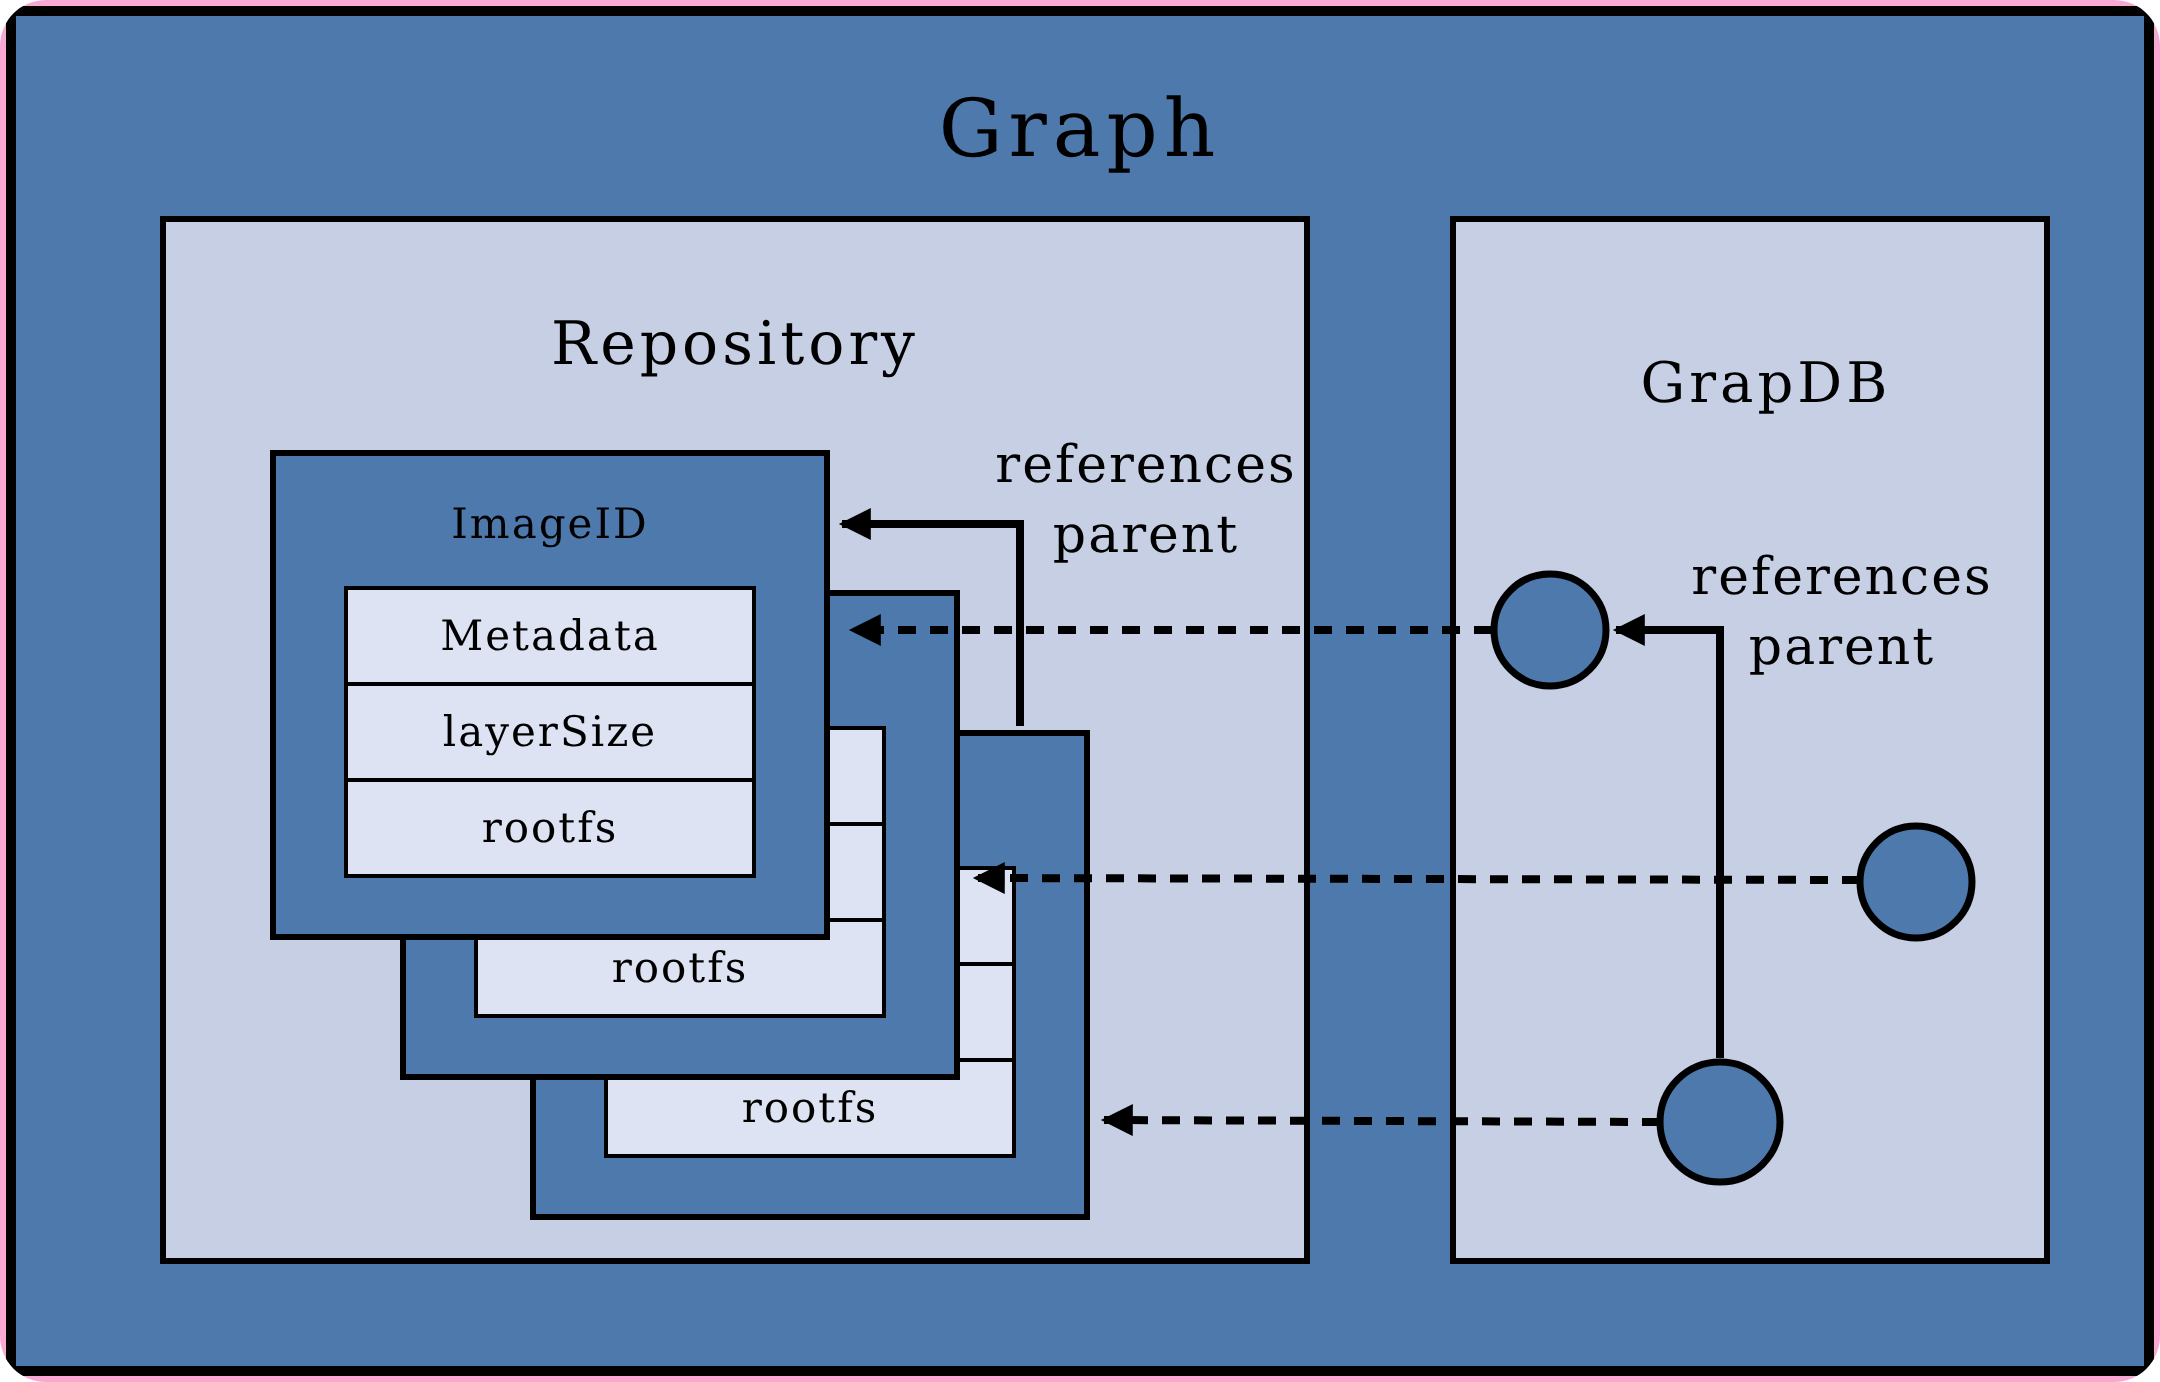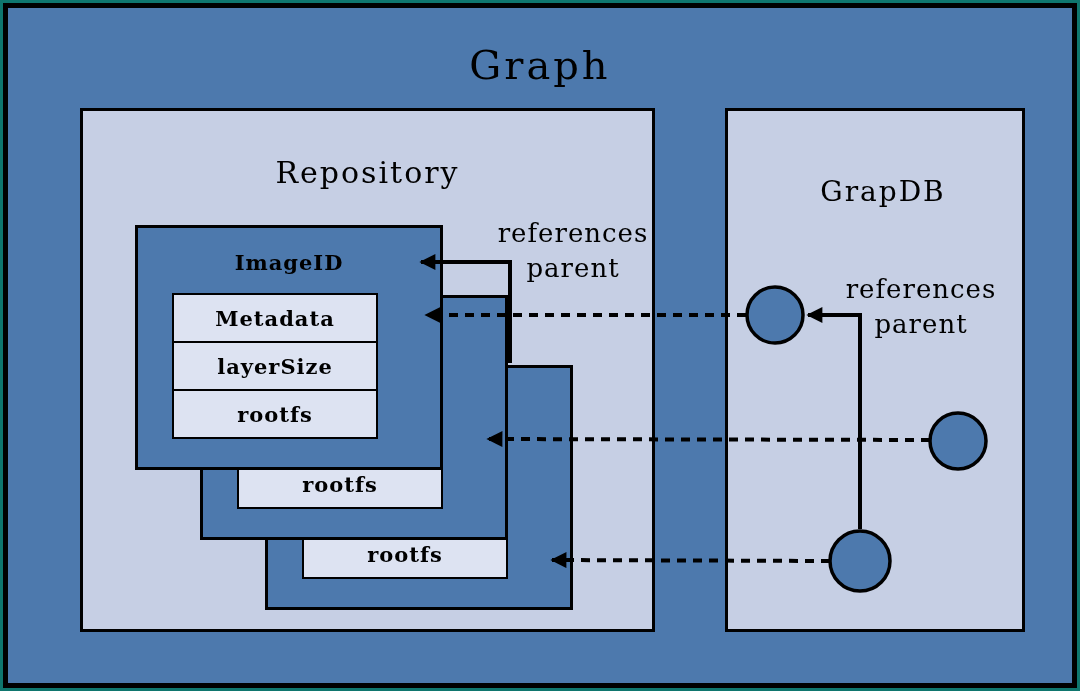--- a/index.html
+++ b/index.html
@@ -5,30 +5,30 @@
   :root{
     --outer-bg:#4d79ad;
     --panel-bg:#c6cfe4;
     --card-bg:#4d79ad;
     --row-bg:#dde3f2;
     --line:#000000;
     --text:#000000;
   }
   *{margin:0;padding:0;box-sizing:border-box;}
   body{background:#ffffff;font-family:"DejaVu Serif","Liberation Serif",serif;color:var(--text);}
-  .canvas{position:relative;width:1080px;height:691px;background:#0f766e;overflow:hidden;}
+  .canvas{position:relative;width:1080px;height:691px;background:#f9a8d4;overflow:hidden;border-radius:23px;}
   .outer{position:absolute;left:3px;top:3px;right:3px;bottom:3px;border:5px solid var(--line);background:var(--outer-bg);}
   .graph-title{position:absolute;top:34px;left:0;width:100%;text-align:center;font-size:40px;letter-spacing:3px;}
   .panel{position:absolute;background:var(--panel-bg);border:3px solid var(--line);}
   .repository{left:80px;top:108px;width:575px;height:524px;}
   .grapdb{left:725px;top:108px;width:300px;height:524px;}
   .panel-title{position:absolute;left:0;width:100%;text-align:center;letter-spacing:2px;}
   .repository .panel-title{top:44px;font-size:30px;}
   .grapdb .panel-title{top:64px;font-size:28px;padding-left:16px;}
-  .card{position:absolute;width:308px;height:245px;background:var(--card-bg);border:3px solid var(--line);font-weight:bold;}
+  .card{position:absolute;width:280px;height:245px;background:var(--card-bg);border:3px solid var(--line);}
   .card-front{left:135px;top:225px;z-index:6;}
   .card-middle{left:200px;top:295px;z-index:5;}
   .card-back{left:265px;top:365px;z-index:4;}
   .card-title{position:absolute;top:22px;left:0;width:100%;text-align:center;font-size:21px;letter-spacing:1px;}
   .card-rows{position:absolute;left:34px;top:65px;width:206px;}
   .card-row{height:50px;margin-top:-2px;background:var(--row-bg);border:2px solid var(--line);
             display:flex;align-items:center;justify-content:center;font-size:21px;letter-spacing:1px;text-align:right;}
   .card-row:first-child{margin-top:0;}
   .ref-label{position:absolute;width:170px;text-align:center;font-size:26px;line-height:35px;letter-spacing:1px;z-index:8;}
   .ref-label-repo{left:488px;top:216px;}

